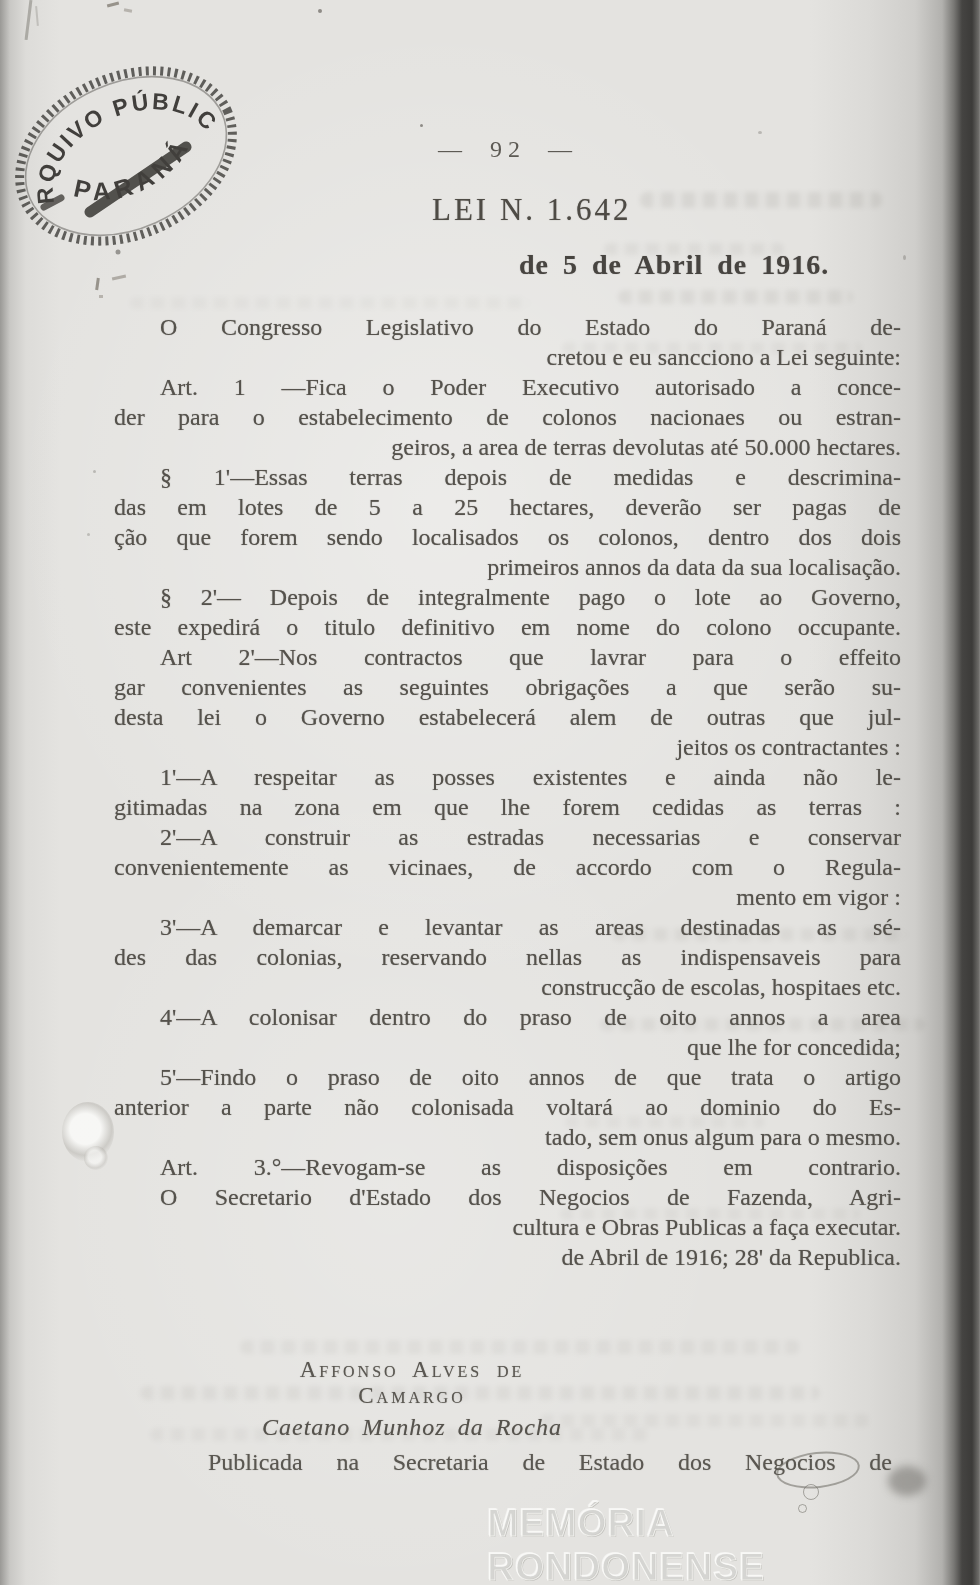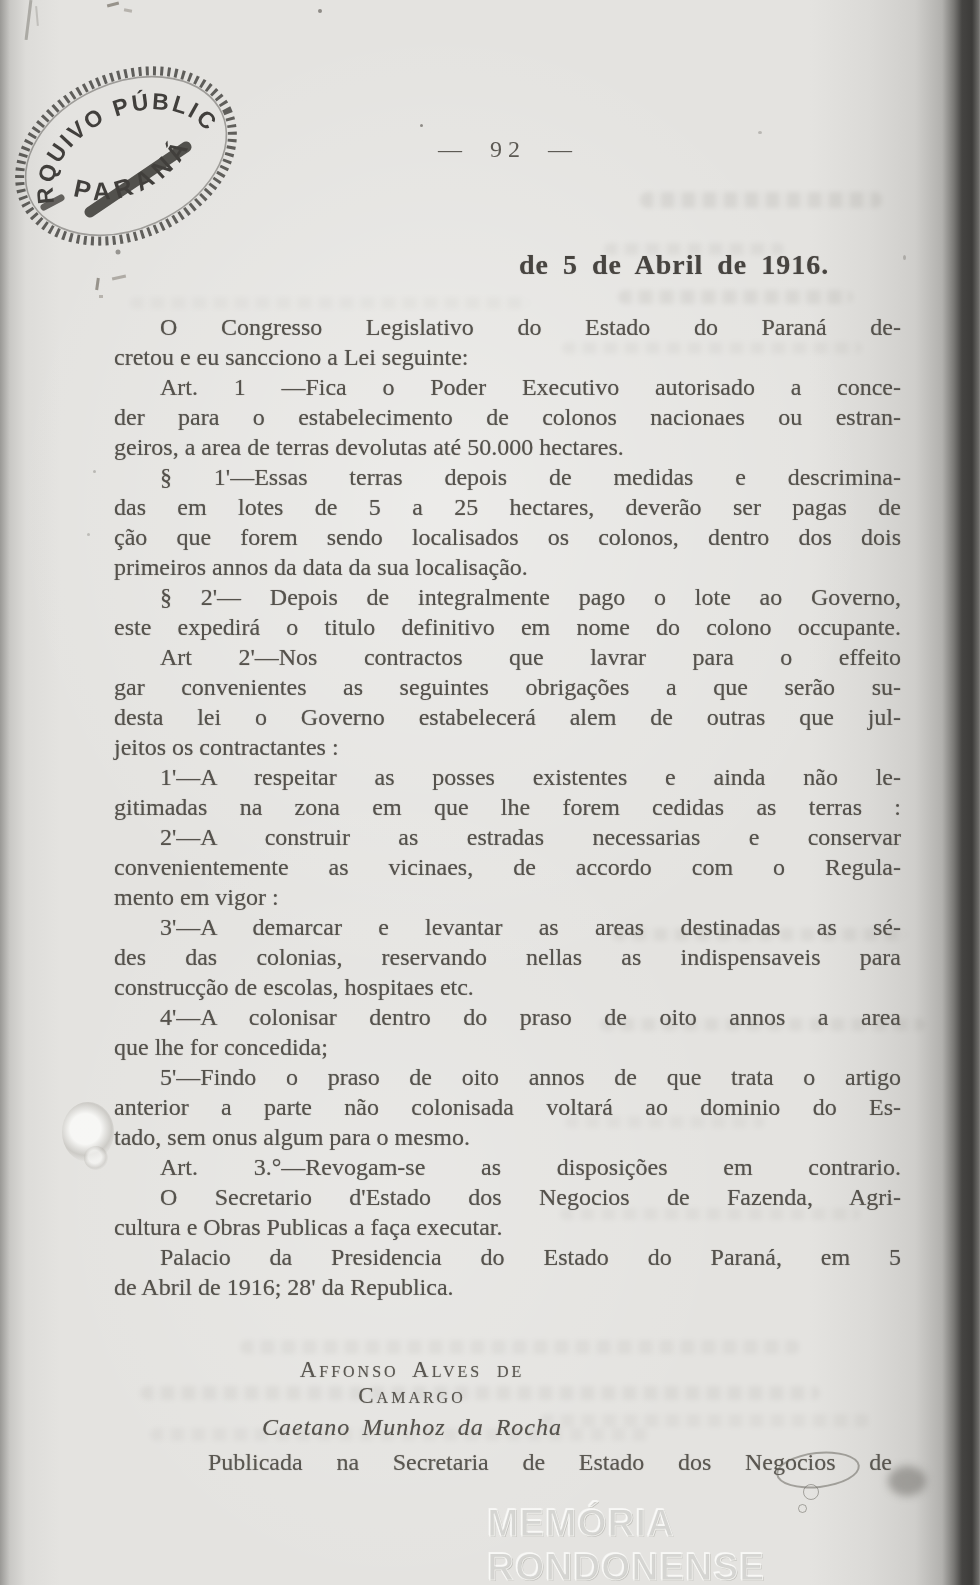--- a/index.html
+++ b/index.html
@@ -16,21 +16,21 @@
   
   .pageno{position:absolute;top:136px;left:428px;width:160px;text-align:center;
     font-size:24px;letter-spacing:6px;color:#5d5a54;word-spacing:10px;}
   .law-title{position:absolute;top:192px;left:432px;font-size:31px;letter-spacing:3px;color:#4e4b45;
     text-shadow:0 0 1px rgba(78,75,69,.55);}
   .law-date{position:absolute;top:249px;left:519px;font-size:28px;font-weight:bold;color:#474440;
     letter-spacing:1px;word-spacing:6px;text-shadow:0 0 1px rgba(71,68,64,.5);}
   
   .body-text{position:absolute;top:312px;left:114px;width:787px;font-size:24px;line-height:30px;
     color:#55524c;text-shadow:0 0 1px rgba(85,82,76,.6);}
-  .body-text .line{white-space:normal;}
+  .body-text .line{white-space:normal;text-align:right;}
   .body-text .line.ind{padding-left:46px;}
   .body-text .line.j{text-align:justify;text-align-last:justify;}
   
   .sigs{position:absolute;top:1357px;left:262px;width:300px;text-align:center;}
   .sig1{font-variant:small-caps;font-size:23px;letter-spacing:3px;word-spacing:6px;color:#5a5751;
     text-shadow:0 0 1px rgba(90,87,81,.5);}
   .sig2{font-style:italic;font-size:24px;margin-top:5px;color:#55524c;letter-spacing:1px;
     word-spacing:5px;text-shadow:0 0 1px rgba(85,82,76,.5);}
   .footer-line{position:absolute;top:1449px;left:208px;width:684px;font-size:24px;color:#5a5751;
     text-align:justify;text-align-last:justify;text-shadow:0 0 1px rgba(90,87,81,.55);}
@@ -76,20 +76,21 @@
       <text font-family="Liberation Sans, DejaVu Sans, sans-serif" font-size="25" font-weight="bold" fill="#34322f" stroke="none" letter-spacing="6">
         <textPath href="#stampBottomArc" startOffset="50%" text-anchor="middle">PARANÁ</textPath>
       </text>
     </g>
     <line x1="86" y1="166" x2="182" y2="101" stroke="#35332f" stroke-width="11" stroke-linecap="round" opacity="0.9"></line>
     <line x1="40" y1="161" x2="57" y2="152" stroke="#35332f" stroke-width="7" stroke-linecap="round" opacity="0.8"></line>
     <circle cx="114" cy="206" r="2.5" fill="#4a4844" opacity="0.55"></circle>
   </svg>
 
   <div class="pageno">— 92 —</div>
+  <div class="law-title">LEI N. 1.642</div>
   <div class="law-date">de 5 de Abril de 1916.</div>
 
   <div class="smudge" style="left:640px;top:192px;width:242px;height:16px;opacity:.15;"></div>
   <div class="smudge" style="left:604px;top:243px;width:180px;height:12px;opacity:.10;"></div>
   <div class="smudge" style="left:618px;top:290px;width:235px;height:14px;opacity:.13;"></div>
   <div class="smudge" style="left:130px;top:297px;width:400px;height:12px;opacity:.06;"></div>
   <div class="smudge" style="left:562px;top:342px;width:300px;height:12px;opacity:.08;"></div>
   <div class="smudge" style="left:612px;top:928px;width:295px;height:13px;opacity:.11;"></div>
   <div class="smudge" style="left:600px;top:1018px;width:325px;height:13px;opacity:.11;"></div>
   <div class="smudge" style="left:565px;top:1116px;width:200px;height:12px;opacity:.07;"></div>
@@ -124,21 +125,20 @@
       <div class="line j">des das colonias, reservando nellas as indispensaveis para</div>
       <div class="line">construcção de escolas, hospitaes etc.</div>
       <div class="line ind j">4'—A colonisar dentro do praso de oito annos a area</div>
       <div class="line">que lhe for concedida;</div>
       <div class="line ind j">5'—Findo o praso de oito annos de que trata o artigo</div>
       <div class="line j">anterior a parte não colonisada voltará ao dominio do Es-</div>
       <div class="line">tado, sem onus algum para o mesmo.</div>
       <div class="line ind j">Art. 3.°—Revogam-se as disposições em contrario.</div>
       <div class="line ind j">O Secretario d'Estado dos Negocios de Fazenda, Agri-</div>
       <div class="line">cultura e Obras Publicas a faça executar.</div>
-      <div class="line ind j">Palacio da Presidencia do Estado do Paraná, em 5</div>
       <div class="line">de Abril de 1916; 28' da Republica.</div>
     </div>
 
   <div class="sigs">
     <div class="sig1">Affonso Alves de Camargo</div>
     <div class="sig2">Caetano Munhoz da Rocha</div>
   </div>
 
   <div class="footer-line">Publicada na Secretaria de Estado dos Negocios de</div>
 

